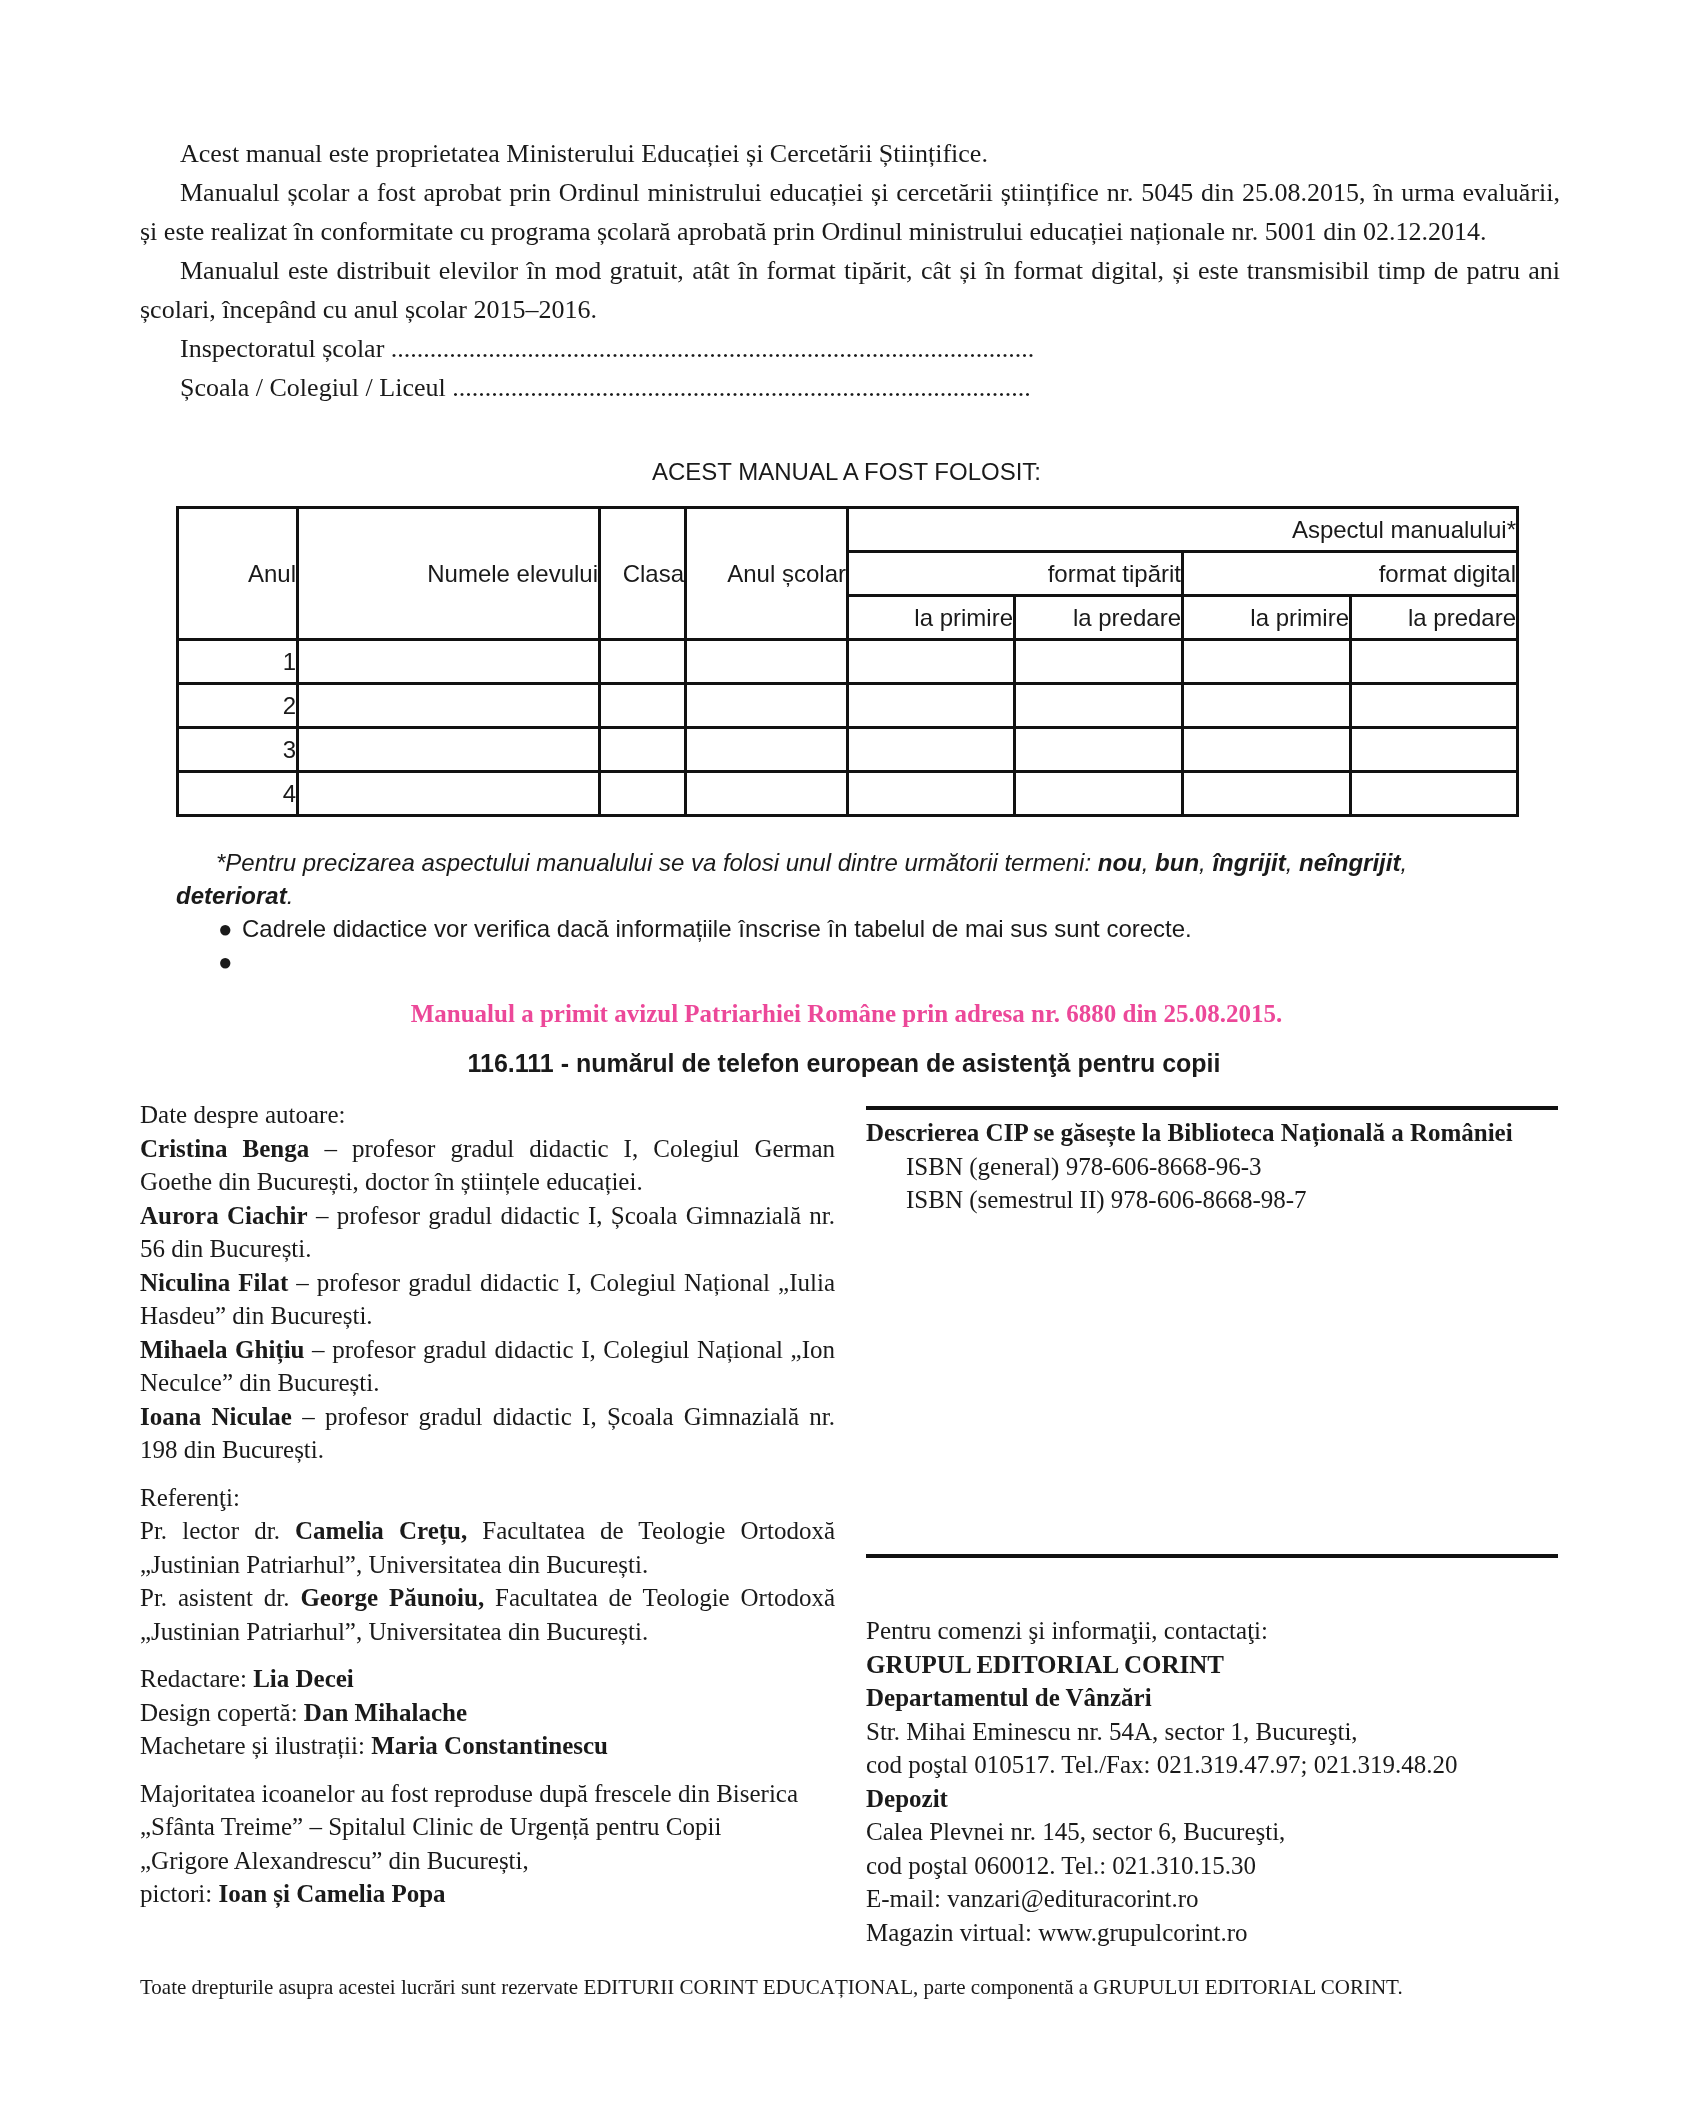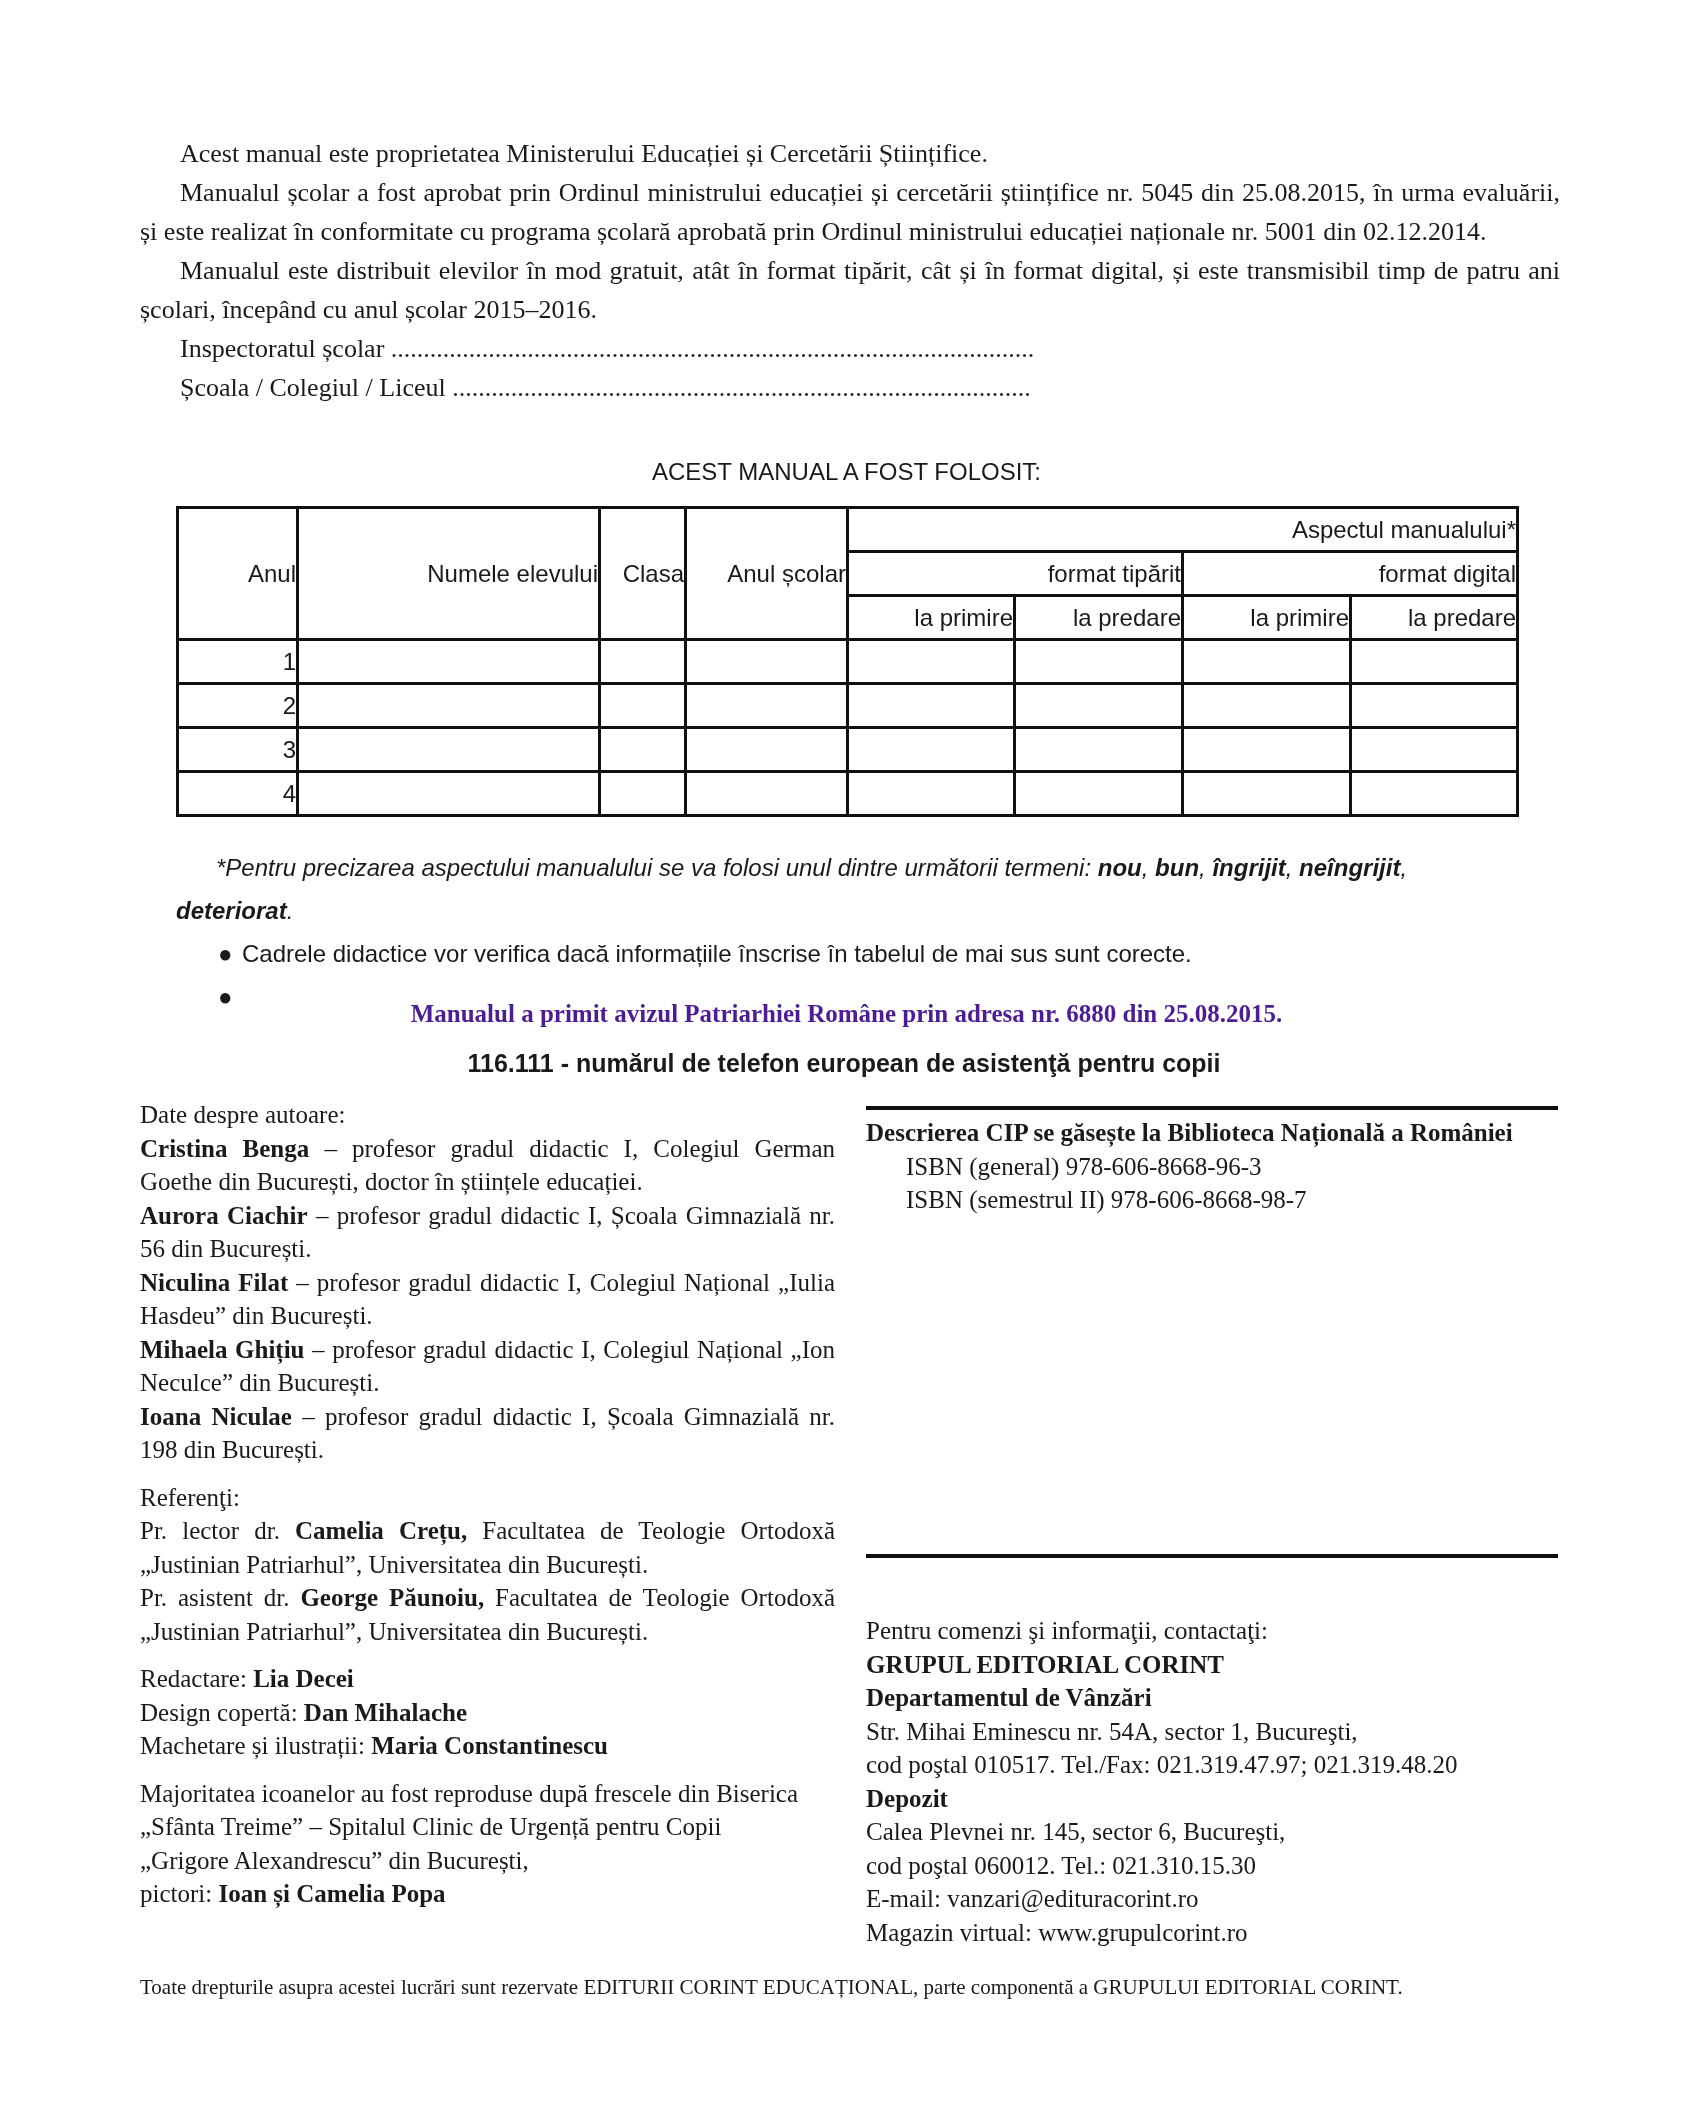--- a/index.html
+++ b/index.html
@@ -22,28 +22,28 @@
     position: absolute; left: 176px; top: 506px; width: 1340px;
     border-collapse: collapse; font-family: "Liberation Sans", "DejaVu Sans", sans-serif;
     font-size: 24px; table-layout: fixed;
   }
   table.usage td, table.usage th {
     border: 3px solid #111; text-align: right; font-weight: normal; padding: 0;
   }
   table.usage th { height: 41px; }
   table.usage td { height: 41px; }
 
-  .footnote { left: 176px; top: 846px; width: 1340px; font-size: 24px; line-height: 43px; font-family: "Liberation Sans", "DejaVu Sans", sans-serif; }
+  .footnote { left: 176px; top: 846px; width: 1340px; font-size: 24px; line-height: 33px; font-family: "Liberation Sans", "DejaVu Sans", sans-serif; }
   .footnote .fn { font-style: italic; text-indent: 40px; margin: 0; }
   .footnote ul { margin: 0; padding: 0; list-style: none; }
   .footnote li { padding-left: 42px; position: relative; }
   .footnote li .bullet { position: absolute; left: 42px; }
   .footnote li .txt { margin-left: 24px; }
 
-  .red { left: 0; width: 1693px; top: 1000px; text-align: center; color: #4c1d95; font-weight: bold; font-size: 25px; }
+  .red { left: 0; width: 1693px; top: 1000px; text-align: center; color: #ec4899; font-weight: bold; font-size: 25px; }
   .helpline { left: 0; width: 1688px; top: 1049px; text-align: center; font-weight: bold; font-size: 25px; font-family: "Liberation Sans", "DejaVu Sans", sans-serif; }
 
   .left-col { left: 140px; top: 1098px; width: 695px; font-size: 25px; line-height: 33.5px; }
   .left-col p { margin: 0; text-align: justify; }
   .gap { height: 14px; }
 
   .right-col { left: 866px; width: 692px; font-size: 25px; line-height: 33.5px; }
   .rule { position: absolute; left: 866px; width: 692px; height: 4px; background: #111; }
   .ind { padding-left: 40px; }
 

